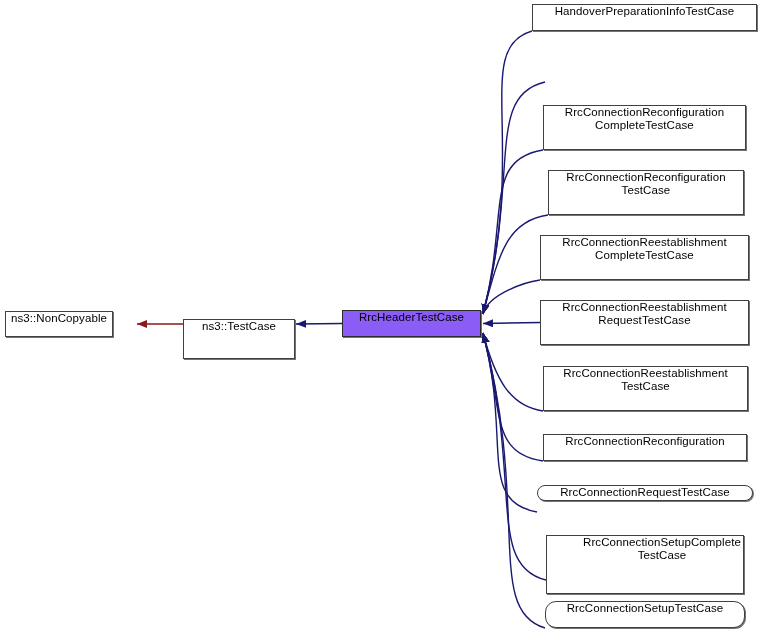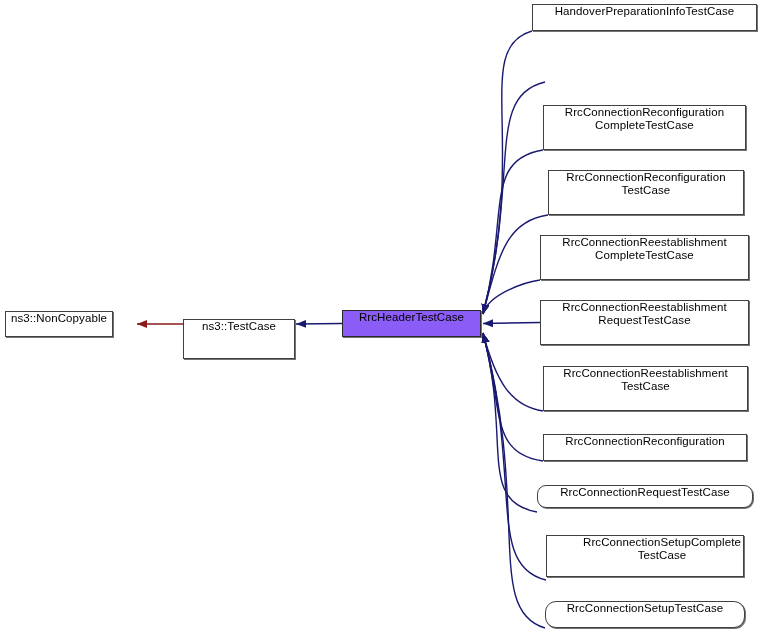--- a/index.html
+++ b/index.html
@@ -118,25 +118,25 @@
 
   <div class="node" style="left:543px; top:366px; width:205px; height:45px;">
     <span class="node-label">RrcConnectionReestablishment
 TestCase</span>
   </div>
 
   <div class="node" style="left:543px; top:434px; width:204px; height:27px;">
     <span class="node-label">RrcConnectionReconfiguration</span>
   </div>
 
-  <div class="node" style="left:537px; top:485px; width:216px; height:23px;border-radius:9px;">
+  <div class="node" style="left:537px; top:485px; width:216px; height:16px;border-radius:9px;">
     <span class="node-label">RrcConnectionRequestTestCase</span>
   </div>
 
-  <div class="node" style="left:546px; top:535px; width:198px; height:42px;padding-left:34px;">
+  <div class="node" style="left:546px; top:535px; width:198px; height:59px;padding-left:34px;">
     <span class="node-label">RrcConnectionSetupComplete
 TestCase</span>
   </div>
 
   <div class="node" style="left:545px; top:601px; width:200px; height:27px;border-radius:11px;">
     <span class="node-label">RrcConnectionSetupTestCase</span>
   </div>
 
 </div>
 

